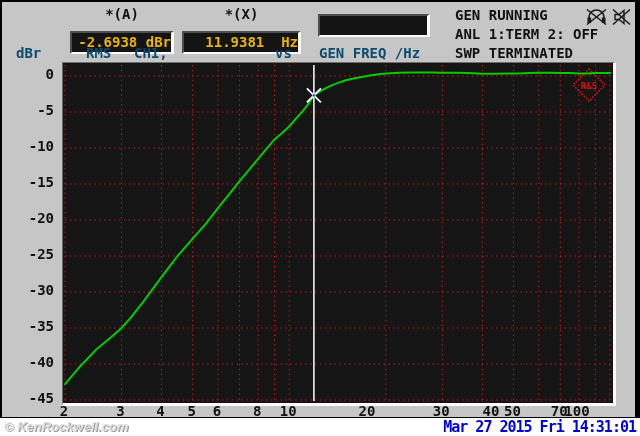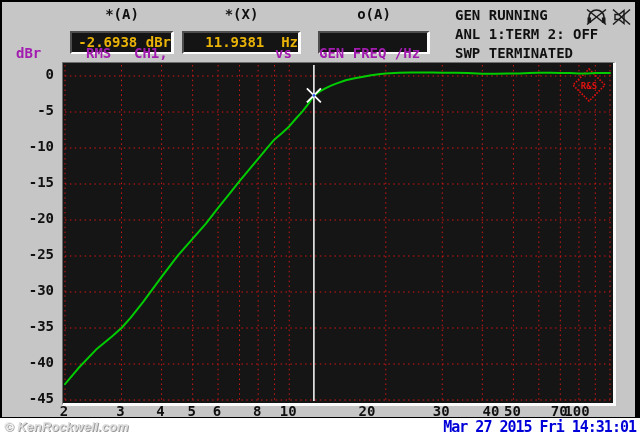--- a/index.html
+++ b/index.html
@@ -9,21 +9,21 @@
   #panel{position:absolute;left:0;top:0;width:640px;height:418px;background:#c6c6c6;
          border-top:2px solid #000;border-left:2px solid #000;border-right:5px solid #000;
          border-bottom:1px solid #000;box-sizing:border-box;}
   .readout-group{position:absolute;top:4px;}
   .readout-header{text-align:center;font:bold 14px "DejaVu Sans Mono",monospace;color:#101010;height:17px;}
   .readout-box{margin-top:8px;height:19px;background:#141414;
                border-top:2px solid #4e4e4e;border-left:2px solid #4e4e4e;
                border-right:3px solid #fbfbfb;border-bottom:2px solid #fbfbfb;
                font:bold 14px "DejaVu Sans Mono",monospace;color:#eab308;
                text-align:right;line-height:18px;white-space:pre;box-sizing:content-box;}
-  .axisrow-label{position:absolute;top:43px;font:bold 14px "DejaVu Sans Mono",monospace;color:#a21caf;white-space:pre;}
+  .axisrow-label{position:absolute;top:43px;font:bold 14px "DejaVu Sans Mono",monospace;color:#0c4a6e;white-space:pre;}
   #status-block{position:absolute;left:453px;top:5px;}
   .status-line{font:bold 14px "DejaVu Sans Mono",monospace;color:#101010;height:19px;white-space:pre;}
   #mute-icons{position:absolute;left:584px;top:6px;display:flex;gap:5px;}
   #plot-svg{position:absolute;left:60px;top:60px;background:#151515;
             border-top:1px solid #6e6e6e;border-left:1px solid #6e6e6e;
             border-right:3px solid #fbfbfb;border-bottom:3px solid #fbfbfb;}
   .ytick{position:absolute;left:4px;width:48px;text-align:right;
          font:bold 14px "DejaVu Sans Mono",monospace;color:#101010;}
   .xtick{position:absolute;top:401px;width:36px;text-align:center;
          font:bold 14px "DejaVu Sans Mono",monospace;color:#101010;}
@@ -43,21 +43,20 @@
       <div class="readout-header">*(A)</div>
       <div class="readout-box">-2.6938 dBr</div>
     </div>
 
     <div class="readout-group" style="left:180px;width:119px;">
       <div class="readout-header">*(X)</div>
       <div class="readout-box">11.9381  Hz</div>
     </div>
 
     <div class="readout-group" style="left:316px;width:112px;">
-      <div class="readout-header">o(A)</div>
       <div class="readout-box"></div>
     </div>
 
     <div class="axisrow-label" style="left:14px;">dBr</div>
     <div class="axisrow-label" style="left:84px;">RMS</div>
     <div class="axisrow-label" style="left:132px;">CH1,</div>
     <div class="axisrow-label" style="left:273px;">vs</div>
     <div class="axisrow-label" style="left:317px;">GEN FREQ /Hz</div>
 
     <div id="status-block">

